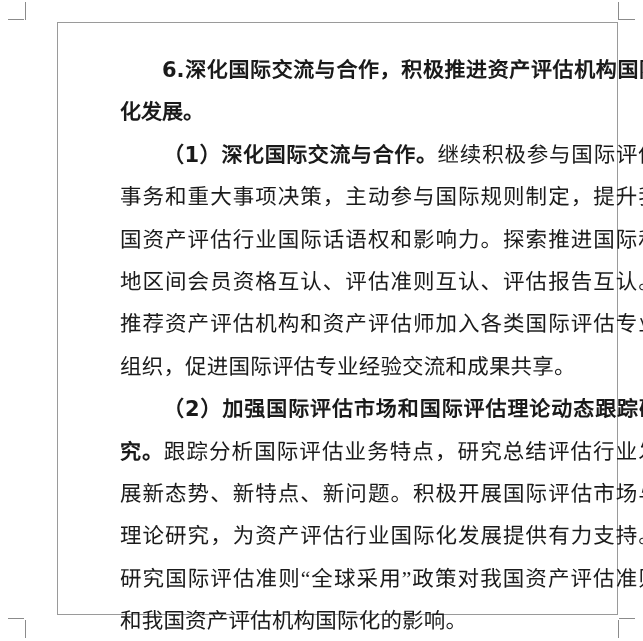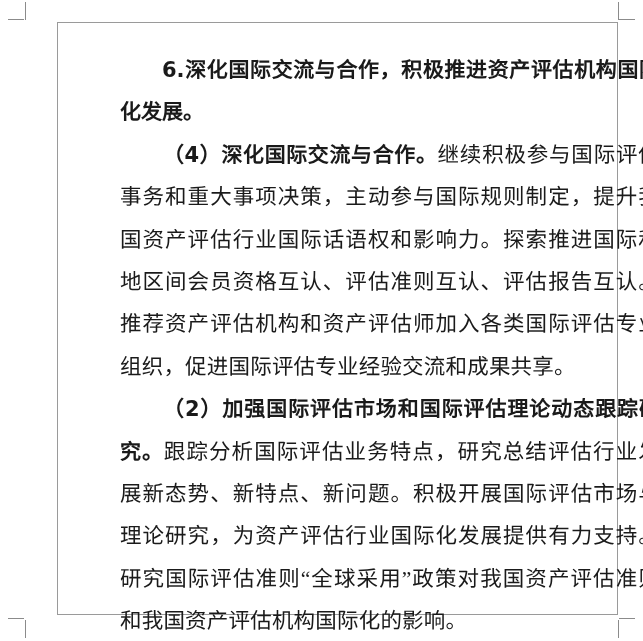--- a/index.html
+++ b/index.html
@@ -110,19 +110,19 @@
   <div class="crop h crop-bl-h" style="background: rgb(139, 139, 139);"></div>
   <div class="crop v crop-br-v" style="background: rgb(139, 139, 139);"></div>
   <div class="crop h crop-br-h" style="background: rgb(139, 139, 139);"></div>
 
   <div id="page-frame" style="border-color: rgb(154, 154, 154);">
 
     <div id="text-body" style="color: rgb(26, 26, 26);">
 
       <p class="para heading">6.深化国际交流与合作，积极推进资产评估机构国际化发展。</p>
 
-      <p class="para"><span class="lead">（4）深化国际交流与合作。</span><span class="body-run">继续积极参与国际评估事务和重大事项决策，主动参与国际规则制定，提升我国资产评估行业国际话语权和影响力。探索推进国际和地区间会员资格互认、评估准则互认、评估报告互认。推荐资产评估机构和资产评估师加入各类国际评估专业组织，促进国际评估专业经验交流和成果共享。</span></p>
+      <p class="para"><span class="lead">（1）深化国际交流与合作。</span><span class="body-run">继续积极参与国际评估事务和重大事项决策，主动参与国际规则制定，提升我国资产评估行业国际话语权和影响力。探索推进国际和地区间会员资格互认、评估准则互认、评估报告互认。推荐资产评估机构和资产评估师加入各类国际评估专业组织，促进国际评估专业经验交流和成果共享。</span></p>
 
       <p class="para"><span class="lead">（2）加强国际评估市场和国际评估理论动态跟踪研究。</span><span class="body-run">跟踪分析国际评估业务特点，研究总结评估行业发展新态势、新特点、新问题。积极开展国际评估市场与理论研究，为资产评估行业国际化发展提供有力支持。研究国际评估准则“全球采用”政策对我国资产评估准则和我国资产评估机构国际化的影响。</span></p>
 
     </div>
   </div>
 </div>
 
 </body></html>

